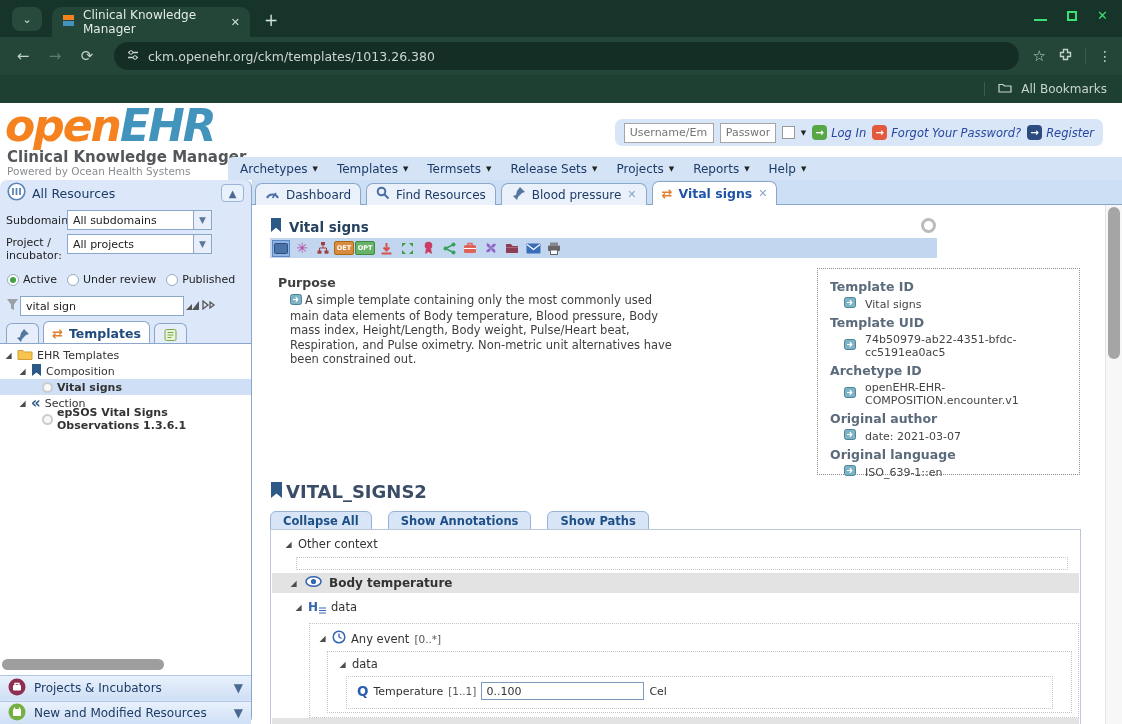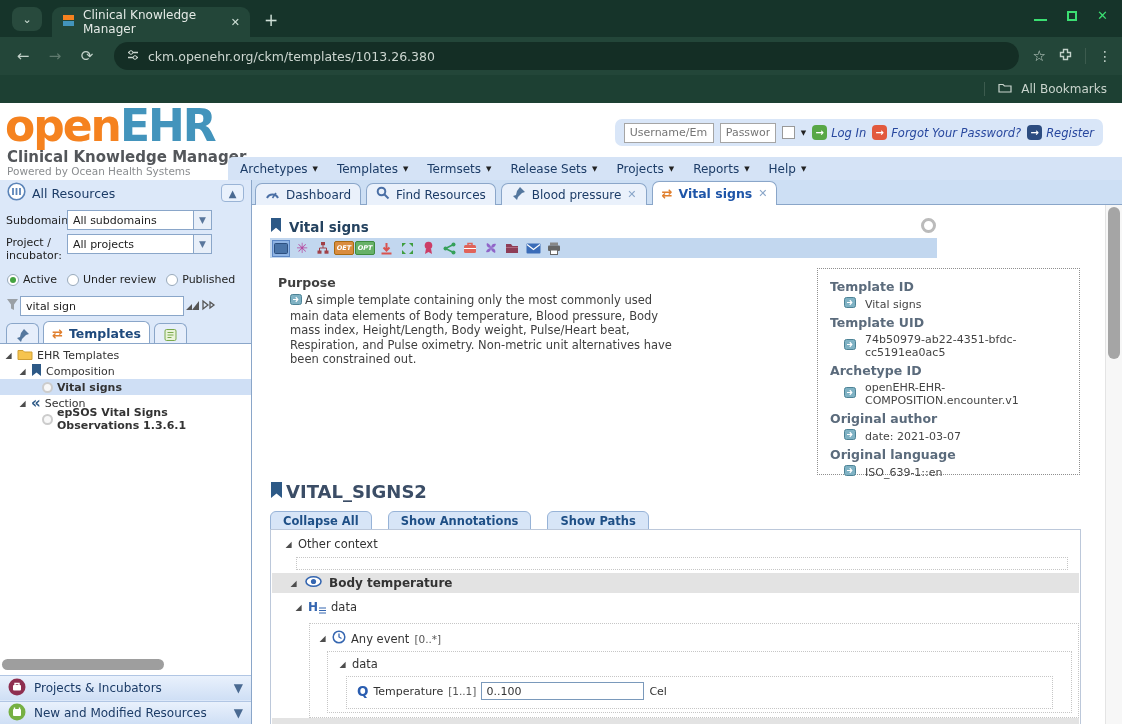--- a/index.html
+++ b/index.html
@@ -24,39 +24,39 @@
   .navarrow.dim { color:#5f7a6e; }
   .urlbar { flex:1; height:28px; background:#142e25; border-radius:14px; margin:0 8px; display:flex; align-items:center; gap:9px; padding:0 13px; color:#ccd6d0; font-size:12.5px; }
   .chrome-right { display:flex; align-items:center; gap:12px; }
   .csep { width:1px; height:16px; background:#3c5b4e; }
   .cstar { color:#c3d2ca; font-size:15px; }
   .cmenu { color:#c3d2ca; font-size:14px; letter-spacing:0; }
   .bookmarksbar { height:28px; background:#1d4033; display:flex; align-items:center; justify-content:flex-end; gap:9px; padding-right:15px; color:#c9d4cd; font-size:12px; }
   .bsep { width:1px; height:14px; background:#3c5b4e; margin-right:4px; }
   
   .site-header { height:77px; position:relative; background:#fff; }
-  .logo { position:absolute; left:5px; top:0px; font-size:44px; font-weight:bold; letter-spacing:-2px; line-height:46px; }
+  .logo { position:absolute; left:5px; top:0px; font-size:44px; font-weight:bold; letter-spacing:-2px; line-height:46px;font-style:italic; }
   .logo .lo { color:#f5821f; } .logo .le { color:#4394bc; }
   .site-title { position:absolute; left:7px; top:45px; font-size:15px; font-weight:bold; color:#53565a; }
   .site-sub { position:absolute; left:7px; top:62px; font-size:10.5px; color:#8a8d90; }
   .login { position:absolute; right:19px; top:16px; height:27px; background:#d9e6f8; border-radius:7px; display:flex; align-items:center; padding:0 9px; gap:6px; }
   .login input { height:20px; border:1px solid #a5a5a5; font-size:11px; padding:0 5px; font-family:inherit; color:#555; }
   .login .u { width:90px; } .login .p { width:56px; }
   .chk { width:13px; height:13px; background:#fff; border:1px solid #999; }
   .ddcaret { font-size:7px; color:#222; }
   .lact { display:flex; align-items:center; gap:4px; }
   .lact .aic { width:15px; height:15px; border-radius:4px; color:#fff; font-size:10px; font-weight:bold; display:flex; align-items:center; justify-content:center; }
   .aic.g { background:#58a746; } .aic.o { background:#e2593d; } .aic.n { background:#2c4c80; }
   .lact .albl { font-style:italic; color:#27479e; font-size:11.5px; }
   .nav-strip { position:absolute; left:228px; right:0; top:54px; height:23px; background:#d5e3f6; border-radius:5px 0 0 0; display:flex; align-items:center; padding-left:12px; gap:19px; }
   .nav-item { color:#1c3c67; font-size:12px; display:flex; align-items:center; gap:5px; }
   .nav-item .ncaret { font-size:7px; color:#222; }
   
   .main { display:flex; height:544px; }
-  .sidebar { width:252px; background:#dce8f9; border-right:1px solid #8aa6c9; position:relative; flex:none; }
+  .sidebar { width:252px; background:#dce8f9; border-right:1px solid #8aa6c9; position:relative; flex:none;border-radius:7px; }
   .sb-header { height:26px; display:flex; align-items:center; gap:6px; padding:0 7px; }
   .sb-title { color:#1c3c67; font-size:12.5px; }
   .sb-collapse { margin-left:auto; width:23px; height:18px; border:1px solid #9ab4d6; border-radius:4px; background:#e9f1fc; color:#4a6a92; font-size:10px; display:flex; align-items:center; justify-content:center; }
   .sb-label { position:absolute; left:6px; color:#222; font-size:11px; }
   .select { position:absolute; left:67px; width:145px; height:20px; background:#fff; border:1px solid #8aa6c9; display:flex; align-items:center; }
   .select .sval { flex:1; padding-left:5px; font-size:11px; color:#222; }
   .select .scaret { width:18px; height:100%; border-left:1px solid #8aa6c9; background:#e8eff9; color:#5a779c; font-size:9px; display:flex; align-items:center; justify-content:center; }
   .radios { position:absolute; left:7px; top:93px; display:flex; gap:10px; align-items:center; }
   .radio { display:flex; align-items:center; gap:4px; font-size:11px; color:#222; }
   .rdot { width:12px; height:12px; border-radius:50%; border:1px solid #9ab; background:#fff; position:relative; }
@@ -85,21 +85,21 @@
   .swap { color:#e07f2e; font-weight:bold; font-size:13px; line-height:12px; }
   .cpanel { position:absolute; top:25px; left:0; right:17px; bottom:0; }
   .vscroll { position:absolute; top:25px; right:0; width:17px; bottom:0; background:#f7f7f7; border-left:1px solid #e4e4e4; }
   .vthumb { position:absolute; top:2px; left:2px; width:12px; height:152px; background:#a5a5a5; border-radius:6px; }
   .title-row { position:absolute; left:18px; top:12px; display:flex; align-items:center; gap:7px; }
   .ctitle { font-size:13.5px; font-weight:bold; color:#24425f; }
   .spinner { position:absolute; left:669px; top:13px; width:15px; height:15px; border:3px solid #bbb; border-radius:50%; background:#fff; }
   .icon-strip { position:absolute; left:18px; top:33px; width:667px; height:20px; background:#c2d7ef; display:flex; align-items:center; gap:3px; padding-left:2px; }
   .tool { width:18px; height:17px; display:flex; align-items:center; justify-content:center; }
   .tool.sel { background:#8fb4e4; border:1px solid #5c87c5; }
-  .badge { font-size:6.5px; font-weight:bold; color:#fff; padding:2px 2px; border-radius:2px; letter-spacing:0;font-style:italic; }
+  .badge { font-size:6.5px; font-weight:bold; color:#fff; padding:2px 2px; border-radius:2px; letter-spacing:0; }
   .badge.oet { background:#d98c3f; border:1px solid #a8690f; }
   .badge.opt { background:#67b168; border:1px solid #3d8b3d; }
   .mindmap-glyph { color:#b5489f; font-size:14px; line-height:14px; }
   .purpose-h { position:absolute; left:26px; top:70px; font-size:12.5px; font-weight:bold; color:#3f3f3f; }
   .purpose-t { position:absolute; left:38px; top:88px; width:382px; font-size:11.5px; color:#3f3f3f; line-height:14.5px; }
   .mlink { display:inline-block; vertical-align:-1px; margin-right:3px; }
   .meta { position:absolute; left:565px; top:63px; width:263px; height:207px; border:1px dotted #8f8f8f; background:#fff; padding:9px 0 0 12px; }
   .meta-h { font-size:12.5px; font-weight:bold; color:#5b6b7c; margin:1px 0 3px; }
   .meta-v { display:flex; align-items:center; gap:6px; margin:0 0 4px 14px; font-size:11px; color:#444; }
   .vs2 { position:absolute; left:18px; top:276px; display:flex; align-items:center; gap:3px; }

